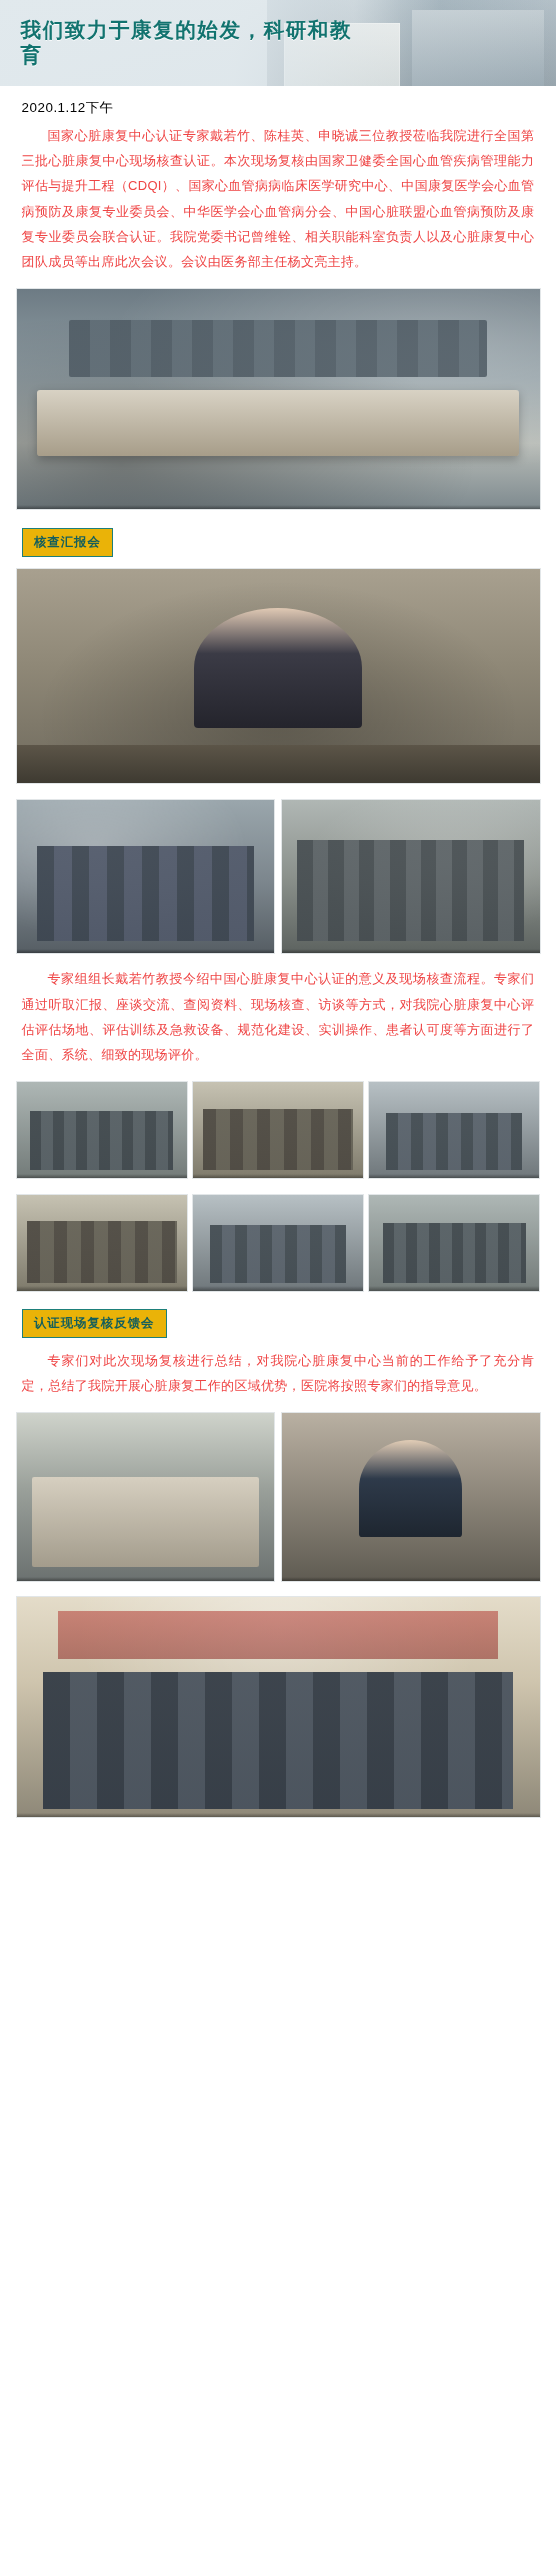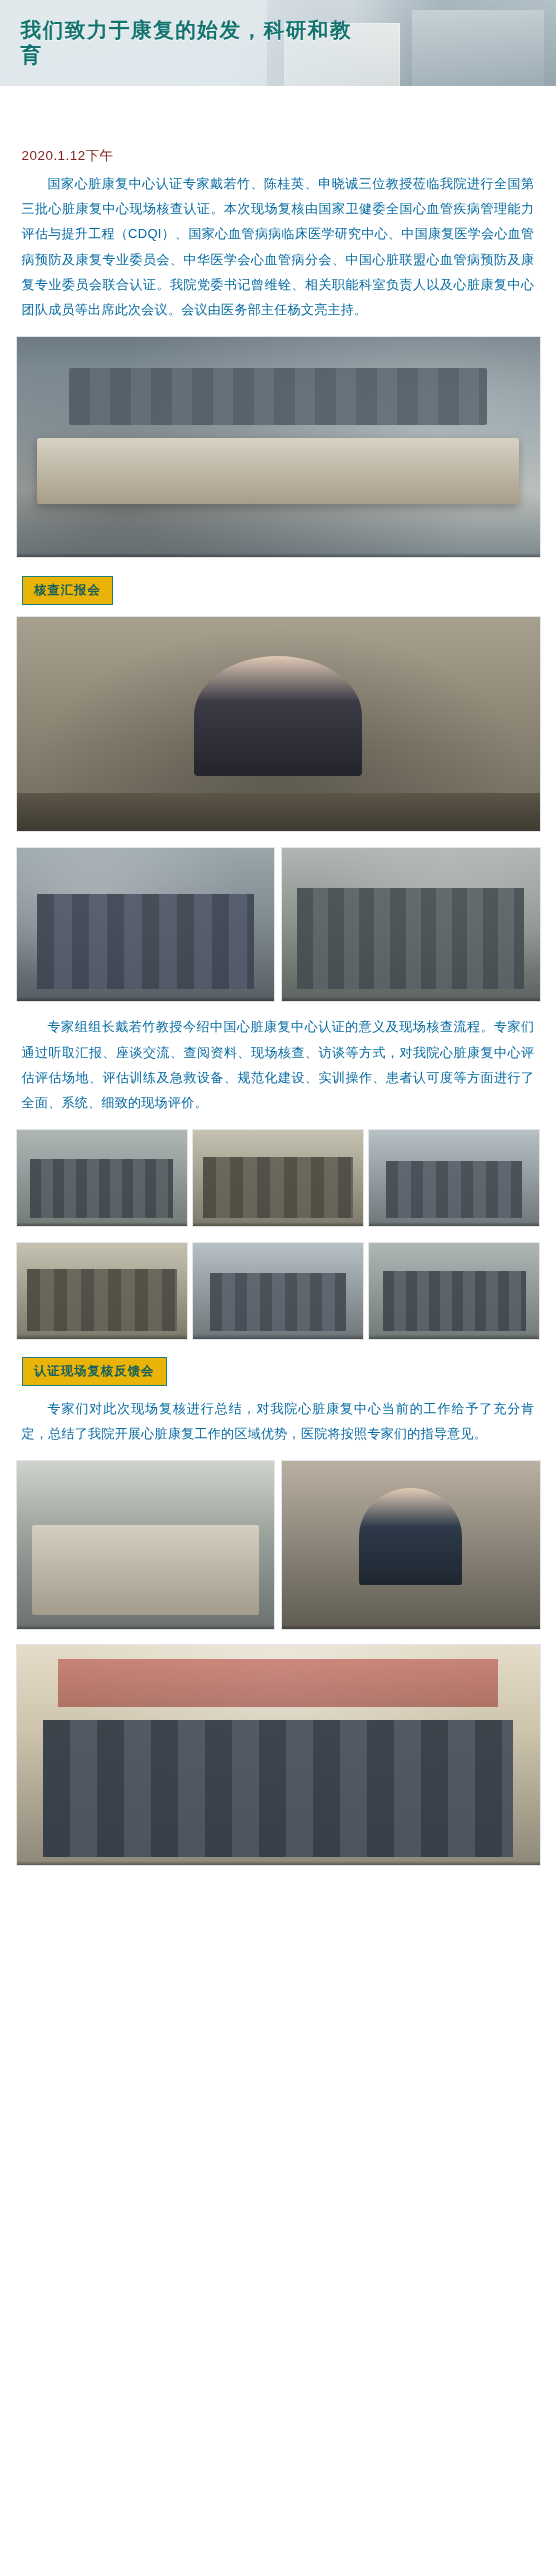--- a/index.html
+++ b/index.html
@@ -63,29 +63,28 @@
     font-weight: bold;
     letter-spacing: 1.5px;
     text-shadow: 0 0.5px 0 rgba(255,255,255,0.8);
   }
   .banner-line1 { font-size: 20.6px; line-height: 1.25; }
   .banner-line2 { font-size: 20.6px; line-height: 1.25; margin-left: 36px; }
 
   
   .date {
     font-size: 13.4px;
-    color: #7f1d1d;
+    color: #000000;
     padding: 13.4px 21.6px 5.2px 21.6px;
     letter-spacing: 0.5px;
-    margin-top: 48px;
   }
   p.para {
     font-size: 13px;
     line-height: 1.95;
-    color: #0369a1;
+    color: #ef4444;
     margin: 0 0 11.3px 0;
     padding: 0 21.6px;
     text-align: justify;
     text-indent: 2em;
     letter-spacing: 0.3px;
   }
 
   
   .heading-wrap { padding: 5.2px 21.6px 9.3px 21.6px; }
   .chip {

